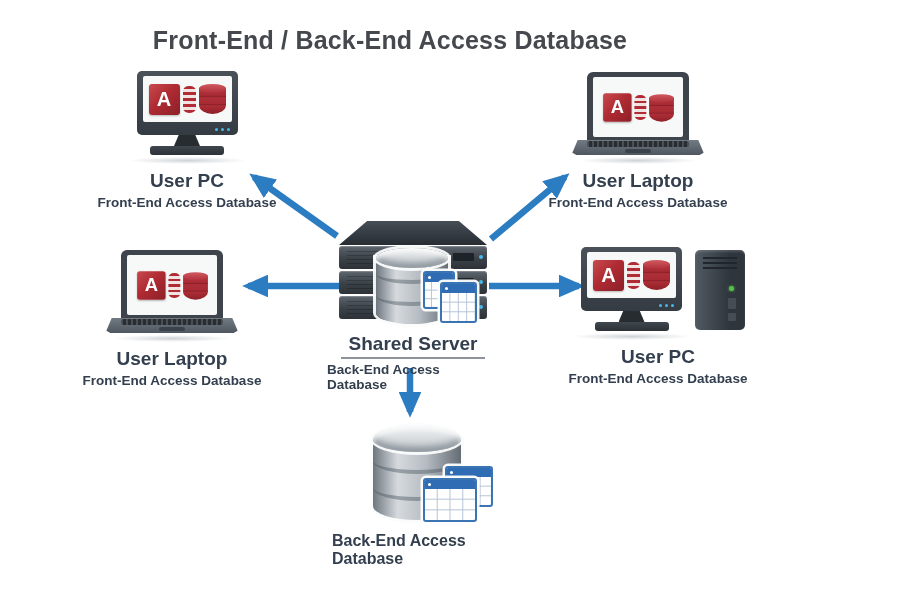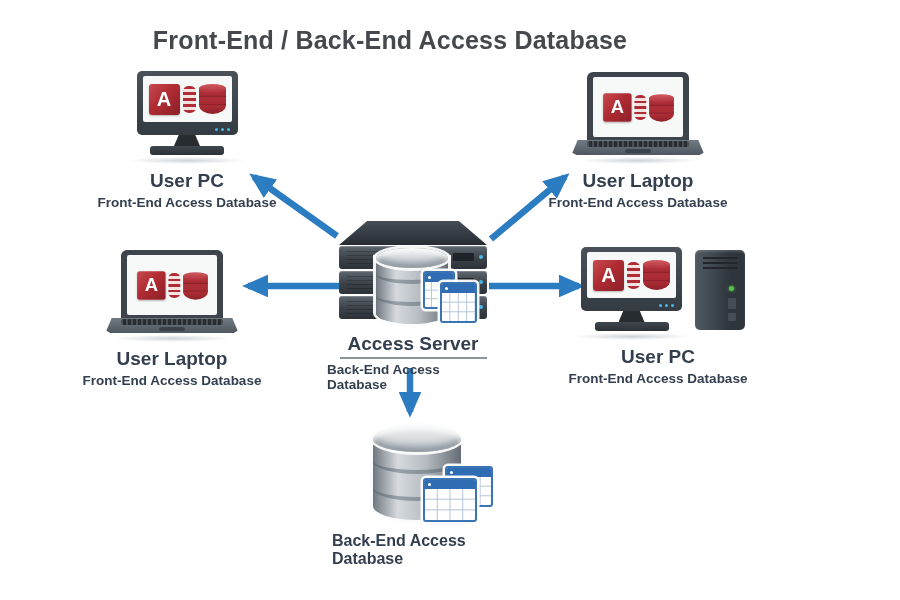--- a/index.html
+++ b/index.html
@@ -336,21 +336,21 @@
       </div>
       <div class="tbl tbl-s1">
           <i class="tbl-head"></i>
           <i class="tbl-grid"></i>
         </div>
       <div class="tbl tbl-s2">
           <i class="tbl-head"></i>
           <i class="tbl-grid"></i>
         </div>
     </div>
-    <div class="node-name underlined">Access Server</div>
+    <div class="node-name underlined">Shared Server</div>
     <div class="node-sub">Back-End Access Database</div>
   </div>
 
   <div class="node n-b">
     <div class="dbicon">
       <div class="cyl cyl-big">
         <i class="cyl-body"></i>
           <i class="cyl-groove g1"></i>
           <i class="cyl-groove g2"></i>
           <i class="cyl-top"></i>

